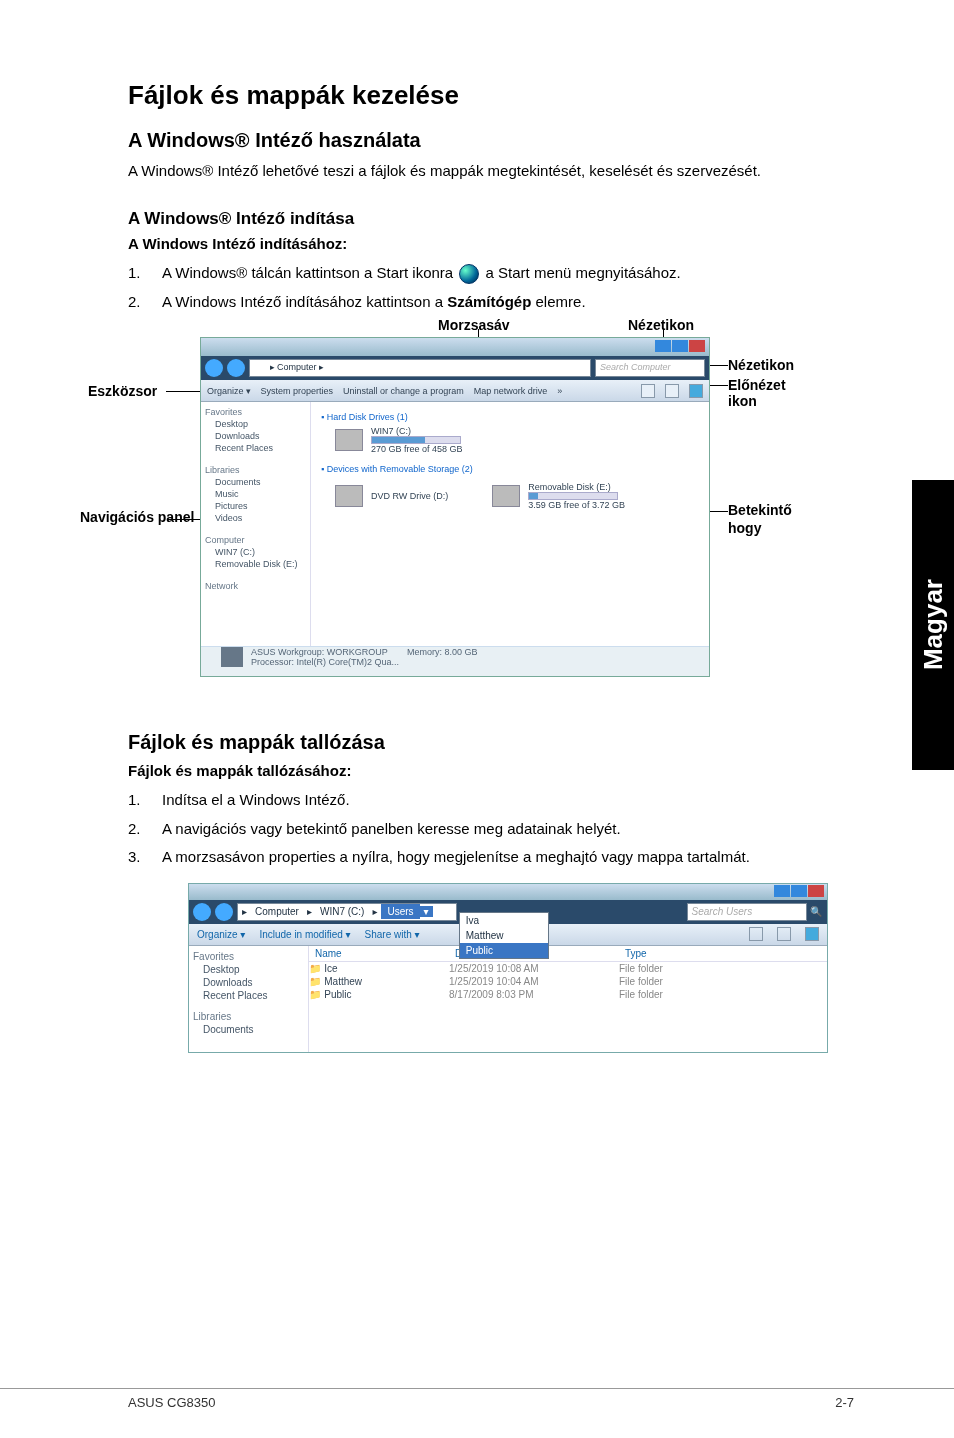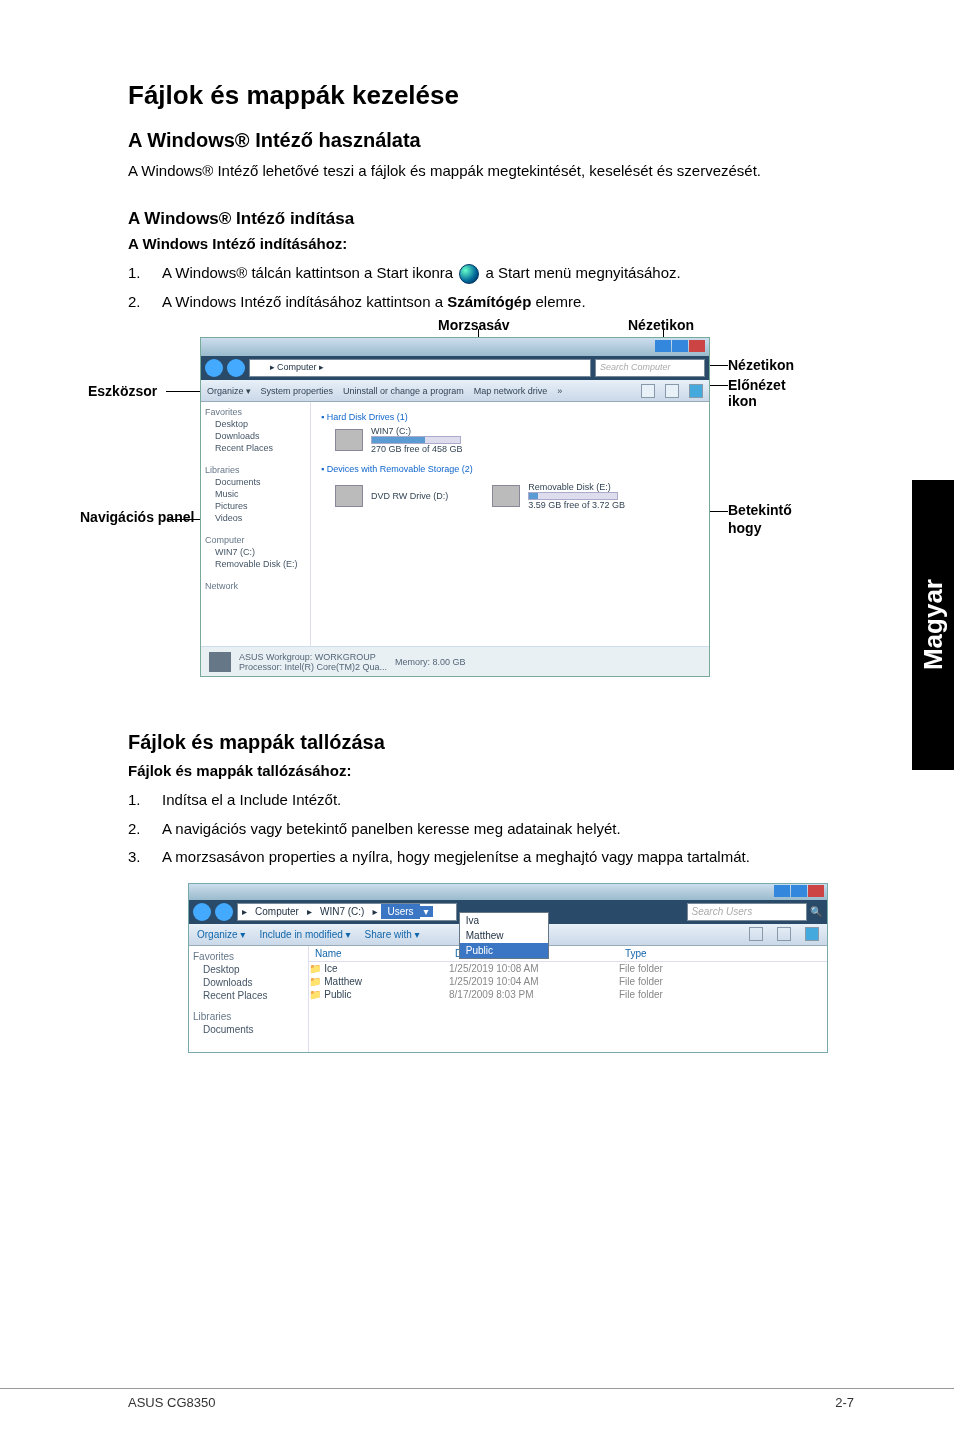--- a/index.html
+++ b/index.html
@@ -74,21 +74,21 @@
     .shot1 .navpane { width:110px; border-right:1px solid #dde; padding:4px; color:#456;}
     .shot1 .navpane .grp{margin-bottom:10px;}
     .shot1 .navpane .item{ padding:1px 0 1px 10px; }
     .shot1 .navpane .hdr{ color:#678; padding:1px 0;}
     .shot1 .content { flex:1; padding:6px 10px; color:#345;}
     .shot1 .content .sect{color:#16c; margin:4px 0;}
     .shot1 .drive{display:flex; align-items:center; gap:8px; margin:4px 0 10px 14px;}
     .shot1 .drive .dicon{width:28px;height:22px;background:#bbb;border:1px solid #889;}
     .shot1 .drive .bar{width:90px;height:8px;background:#dde;border:1px solid #aac;}
     .shot1 .drive .bar .fill{height:100%;background:#5a9bd4;width:60%;}
-    .shot1 .status{ height:30px; border-top:1px solid #cde; background:#e8f0f4; display:flex; align-items:center; padding:0 8px; gap:8px; color:#567;}
+    .shot1 .status{ height:30px; border-top:1px solid #cde; background:#e8f0f4; display:flex; padding:0 20px; gap:8px; color:#567;}
     .shot1 .status .cicon{width:22px;height:20px;background:#678;}
     
     .shot2 {
       width: 640px; height: 170px; margin: 14px auto 0 60px;
       border:1px solid #7aa; font-size:10px; color:#666; background:#fff;
     }
     .shot2 .titlebar{height:16px; background:linear-gradient(#cde,#9bc); display:flex;justify-content:flex-end;padding:1px 3px;}
     .shot2 .titlebar span{display:inline-block;width:16px;height:12px;background:#c44;margin-left:1px;}
     .shot2 .titlebar span:first-child{background:#38d;}
     .shot2 .titlebar span:nth-child(2){background:#38d;}
@@ -253,21 +253,21 @@
       </div>
     </div>
   </div>
 
   <div class="sect-browse">
     <h2 class="section-title">Fájlok és mappák tallózása</h2>
     <p class="bold-label">Fájlok és mappák tallózásához:</p>
     <ol>
       <li>
           <span class="num">1.</span>
-        <span class="txt">Indítsa el a Include Intézőt.</span>
+        <span class="txt">Indítsa el a Windows Intéző.</span>
         </li>
       <li>
           <span class="num">2.</span>
         <span class="txt">A navigációs vagy betekintő panelben keresse meg adatainak helyét.</span>
         </li>
       <li>
           <span class="num">3.</span>
         <span class="txt">A morzsasávon properties a nyílra, hogy megjelenítse a meghajtó vagy mappa tartalmát.</span>
         </li>
     </ol>

